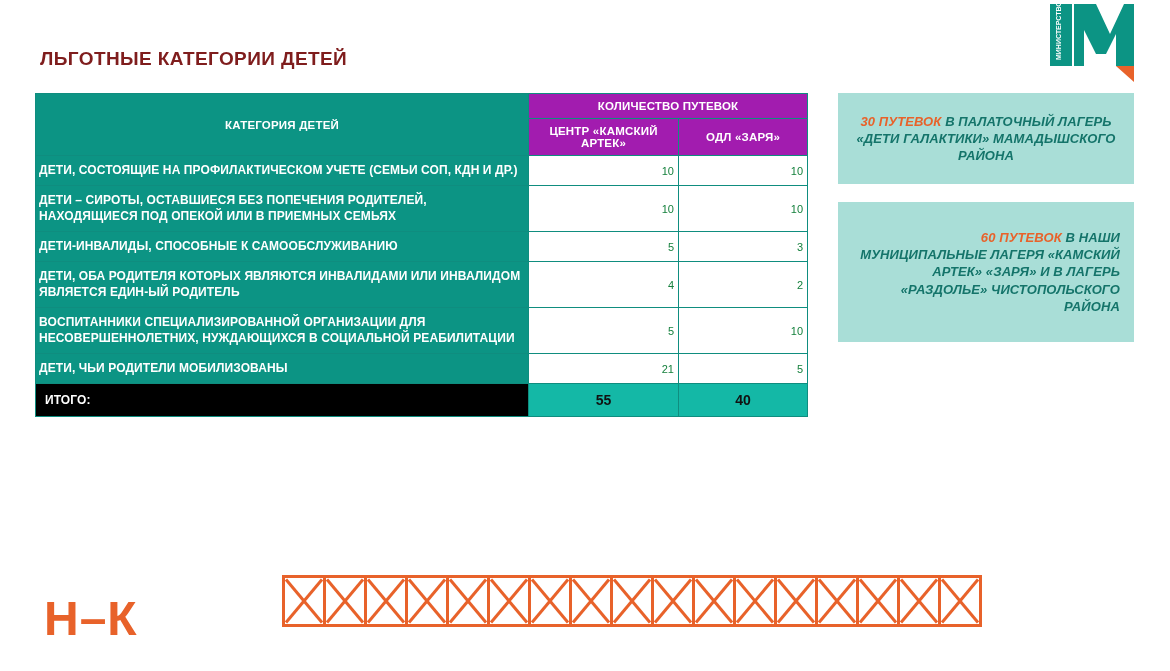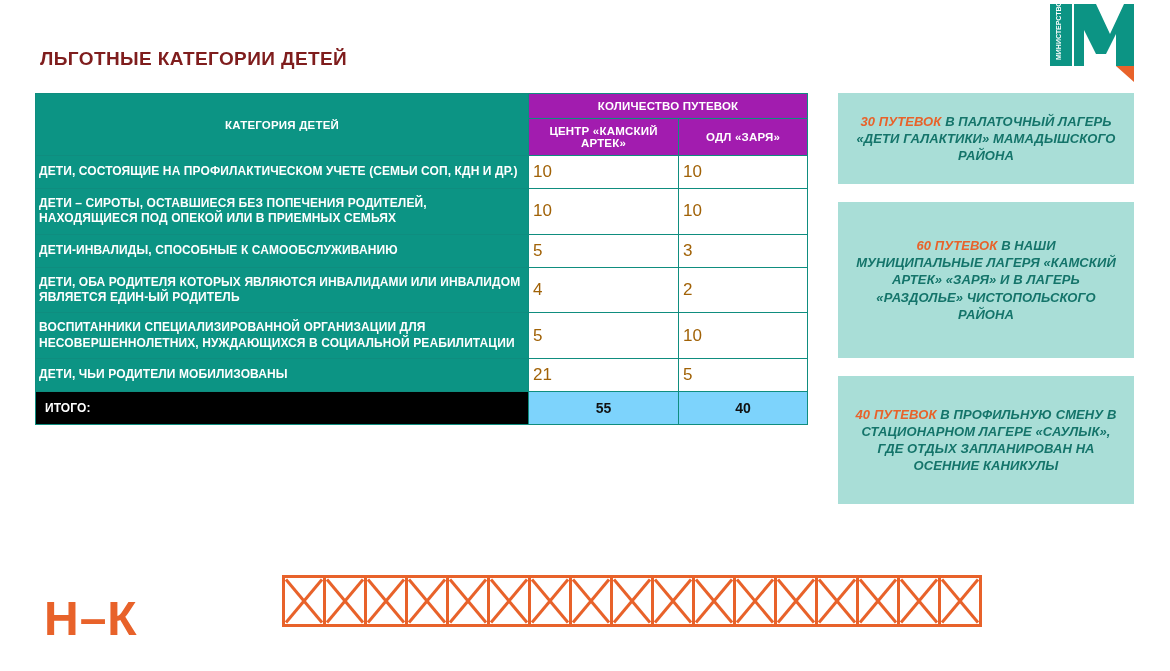--- a/index.html
+++ b/index.html
@@ -76,36 +76,36 @@
     color: #ffffff;
     font-weight: bold;
     font-size: 12px;
     text-align: left;
     padding: 7px 3px;
     line-height: 1.28;
     letter-spacing: 0.1px;
   }
   .num {
     background: #ffffff;
-    color: #a16207;
-    font-size: 17px;
-    text-align: left;
+    color: #15803d;
+    font-size: 11px;
+    text-align: right;
     padding: 6px 4px;
   }
   .total-label {
     background: #000000;
     color: #ffffff;
     font-weight: bold;
     font-size: 12px;
     text-align: left;
     padding: 5px 9px;
     letter-spacing: 0.1px;
   }
   .total-num {
-    background: #7dd3fc;
+    background: #14b8a6;
     color: #111111;
     font-size: 14px;
     font-weight: bold;
     text-align: center;
     padding: 8px 4px;
   }
 
   
   .notes {
     position: absolute;
@@ -121,21 +121,21 @@
     font-size: 13px;
     line-height: 1.32;
     text-align: center;
     padding: 18px 14px;
     margin-bottom: 18px;
     box-sizing: border-box;
     letter-spacing: 0.1px;
   }
   .note .hl { color: #e8622a; }
   .note-1 { height: 91px; display:flex; align-items:center; justify-content:center; }
-  .note-2 { height: 156px; display:flex; align-items:center; justify-content:center; }
+  .note-2 { height: 140px; display:flex; align-items:center; justify-content:center;text-align:right; }
   .note-3 { height: 128px; display:flex; align-items:center; justify-content:center; }
 
   
   .footer-mark {
     position: absolute;
     left: 44px;
     bottom: 28px;
     font-size: 48px;
     font-weight: bold;
     color: #e8622a;
@@ -243,25 +243,20 @@
   <div class="note note-1">
     <div>
       <span class="hl">30 ПУТЕВОК</span><span> В ПАЛАТОЧНЫЙ ЛАГЕРЬ «ДЕТИ ГАЛАКТИКИ» МАМАДЫШСКОГО РАЙОНА</span>
     </div>
   </div>
   <div class="note note-2">
     <div>
       <span class="hl">60 ПУТЕВОК</span><span> В НАШИ МУНИЦИПАЛЬНЫЕ ЛАГЕРЯ «КАМСКИЙ АРТЕК»  «ЗАРЯ» И  В ЛАГЕРЬ «РАЗДОЛЬЕ» ЧИСТОПОЛЬСКОГО РАЙОНА</span>
     </div>
   </div>
-  <div class="note note-3">
-    <div>
-      <span class="hl">40 ПУТЕВОК</span><span> В ПРОФИЛЬНУЮ СМЕНУ В СТАЦИОНАРНОМ ЛАГЕРЕ «САУЛЫК», ГДЕ ОТДЫХ ЗАПЛАНИРОВАН НА ОСЕННИЕ КАНИКУЛЫ</span>
-    </div>
-  </div>
 </div>
 
 <div class="footer-mark">Н–К</div>
 <div class="xstrip" id="xstrip">
     <div class="xbox"></div>
     <div class="xbox"></div>
     <div class="xbox"></div>
     <div class="xbox"></div>
     <div class="xbox"></div>
     <div class="xbox"></div>

